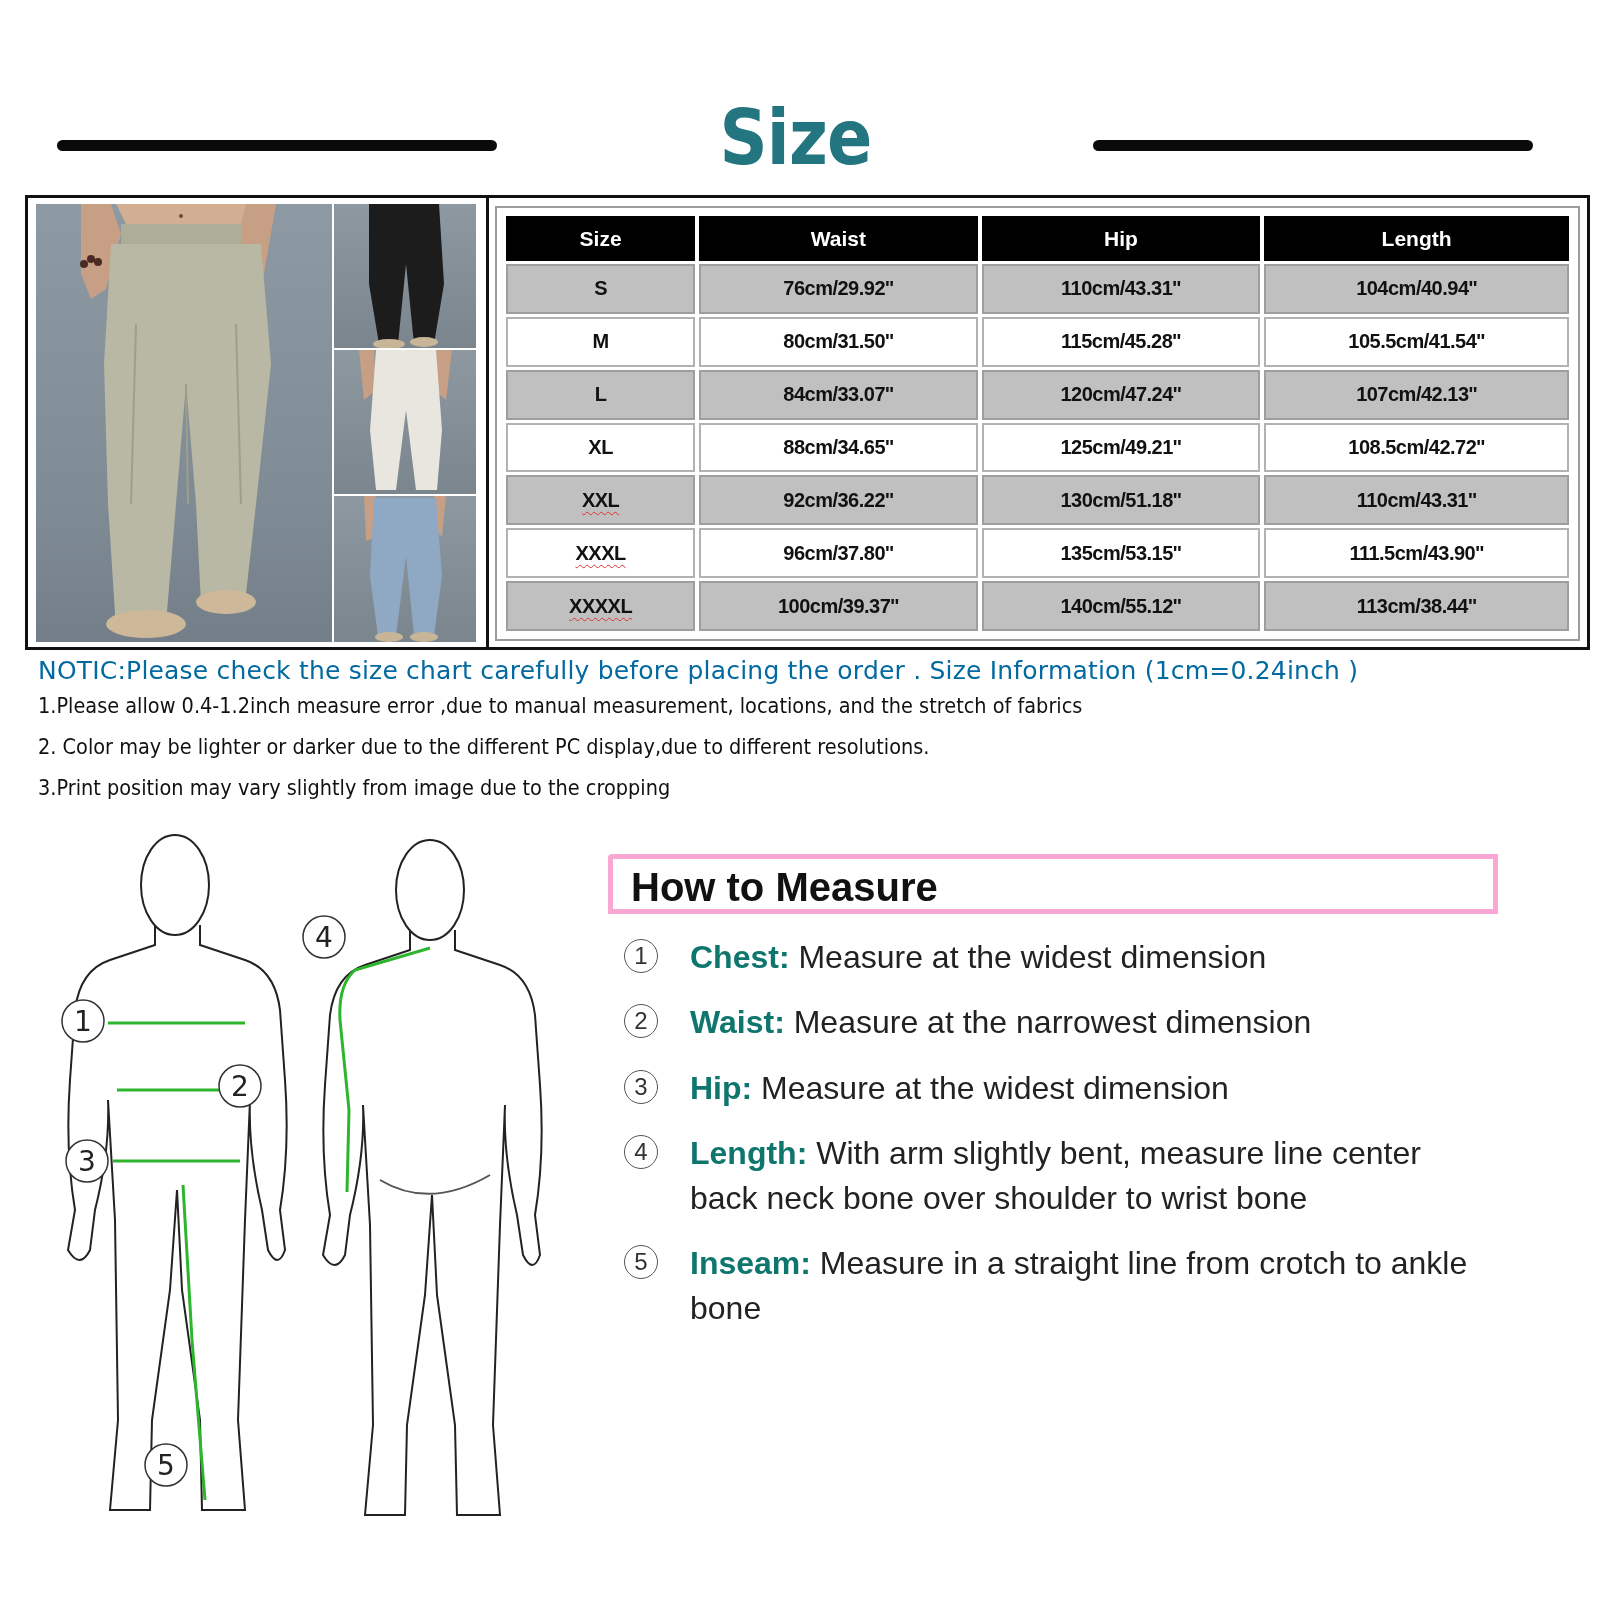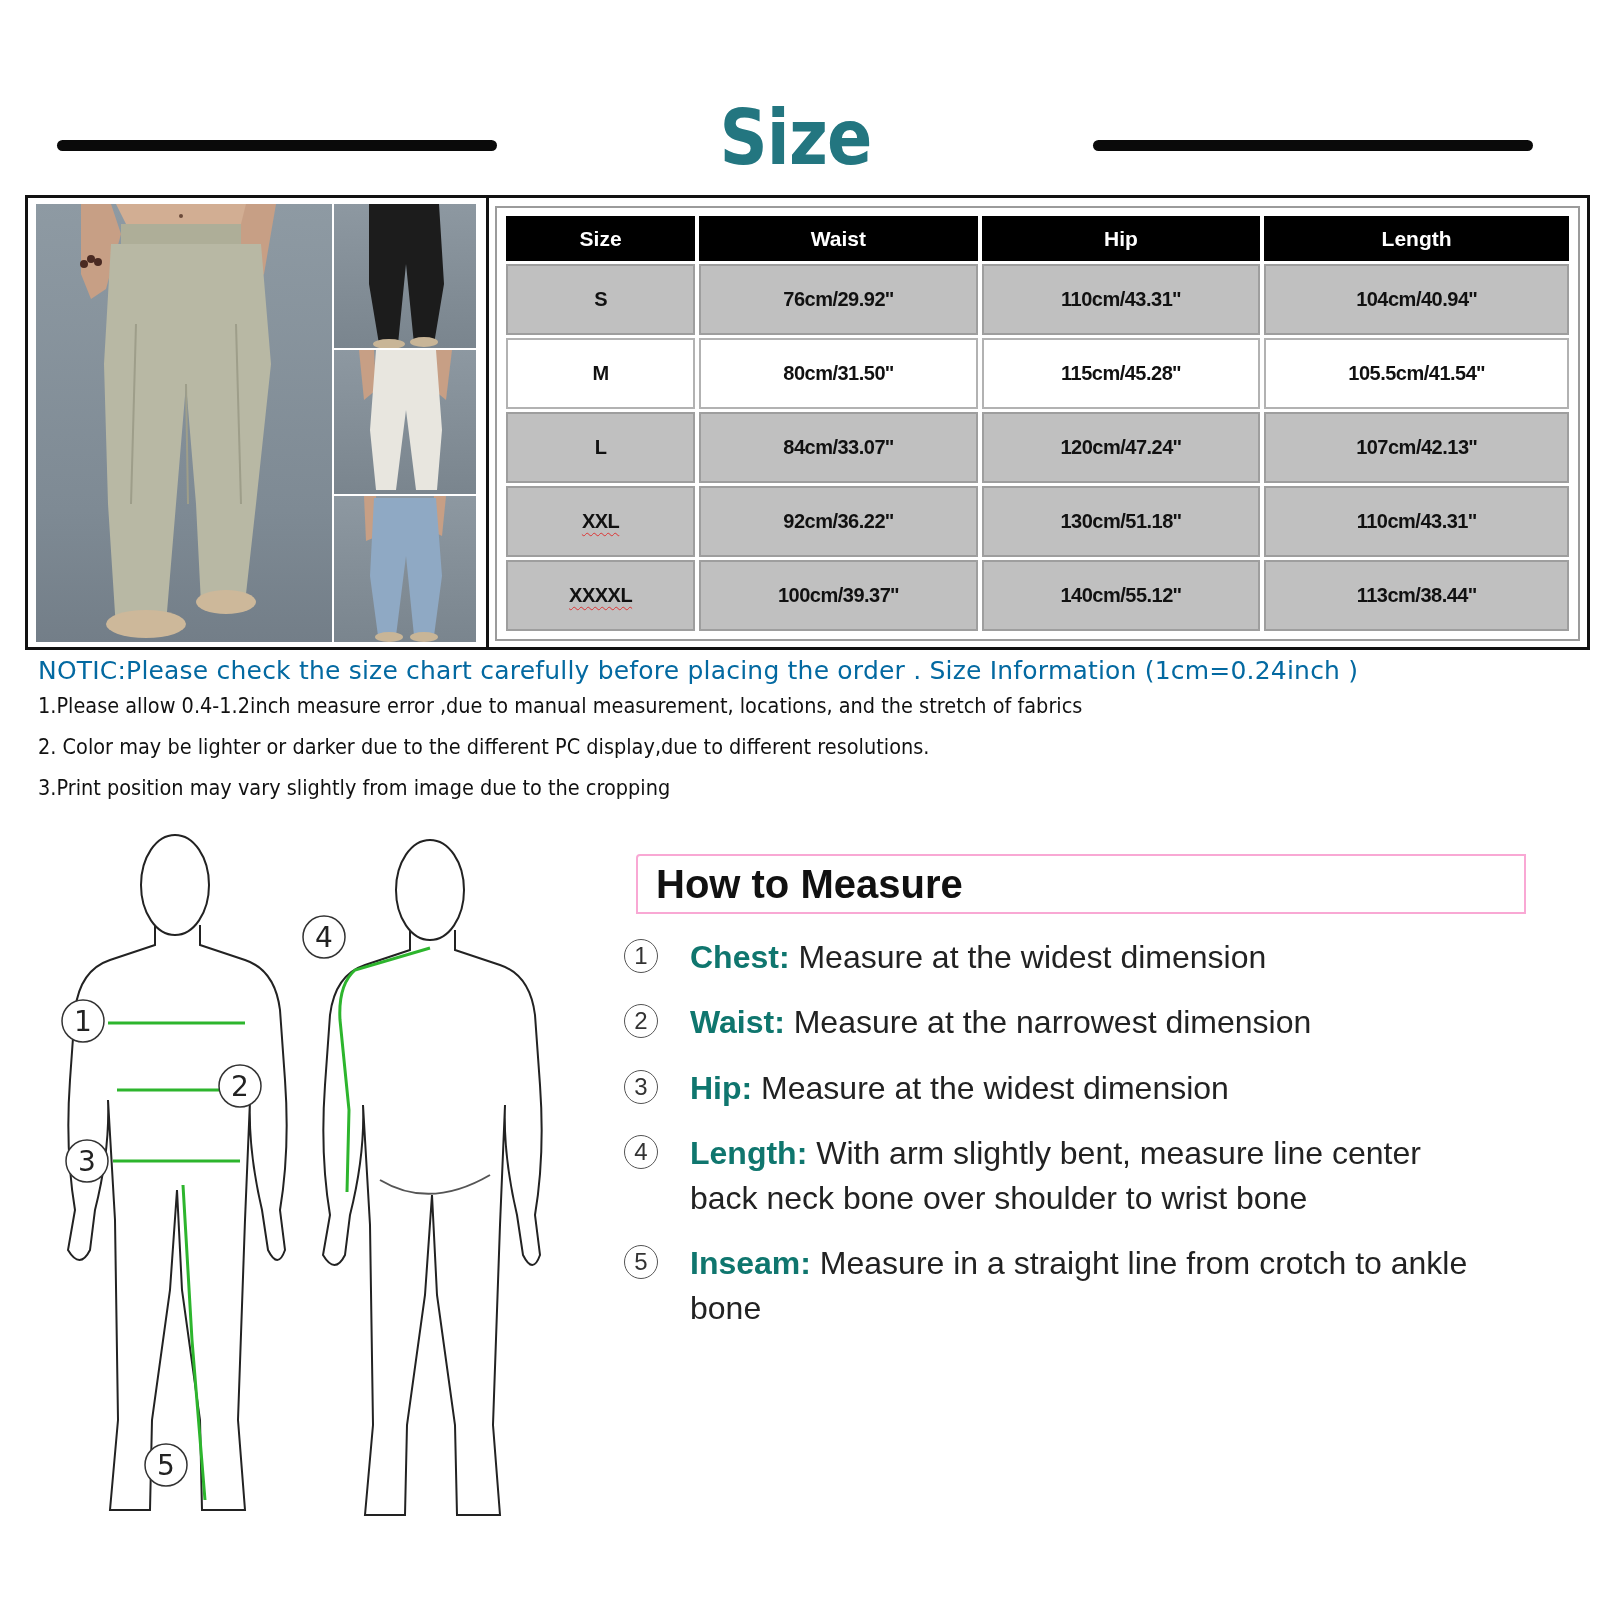--- a/index.html
+++ b/index.html
@@ -48,22 +48,22 @@
       color: #111; white-space: nowrap; transform: scaleX(0.92); transform-origin: left center; }
     .note.n1 { top: 694px; }
     .note.n2 { top: 735px; }
     .note.n3 { top: 776px; }
 
     
     .diagram { position: absolute; left: 40px; top: 820px; width: 530px; height: 720px; }
     .diagram svg { width: 100%; height: 100%; }
 
     
-    .htm-box { position: absolute; left: 636px; top: 854px; width: 890px; height: 60px;
-      border: 2px solid #f9a8d4; border-radius: 4px 0 0 0; }
+    .htm-box { position: absolute; left: 608px; top: 854px; width: 890px; height: 60px;
+      border: 5px solid #f9a8d4; border-radius: 4px 0 0 0; }
     .htm-title { position: absolute; left: 18px; top: 6px; font-size: 40px; font-weight: 700; color: #111;
       font-family: "Liberation Sans", sans-serif; }
     .step { position: absolute; left: 624px; width: 900px; font-size: 32px; color: #222; line-height: 45px; }
     .step .num { position: absolute; left: 0; top: 4px; width: 34px; height: 34px; border: 1.5px solid #555;
       border-radius: 50%; font-size: 24px; line-height: 31px; text-align: center; color: #333; font-weight: 400; }
     .step .body { position: absolute; left: 66px; top: 0; width: 840px; }
     .step .label { font-weight: 700; color: #0f766e; }
     .step.s1 { top: 935px; }
     .step.s2 { top: 1000px; }
     .step.s3 { top: 1066px; }
@@ -145,25 +145,37 @@
           <td>80cm/31.50''</td>
           <td>115cm/45.28''</td>
           <td>105.5cm/41.54''</td>
         </tr>
         <tr class="odd">
           <td>L</td>
           <td>84cm/33.07''</td>
           <td>120cm/47.24''</td>
           <td>107cm/42.13''</td>
         </tr>
+        <tr class="even">
+          <td>XL</td>
+          <td>88cm/34.65''</td>
+          <td>125cm/49.21''</td>
+          <td>108.5cm/42.72''</td>
+        </tr>
         <tr class="odd">
           <td><span class="squiggle">XXL</span></td>
           <td>92cm/36.22''</td>
           <td>130cm/51.18''</td>
           <td>110cm/43.31''</td>
+        </tr>
+        <tr class="even">
+          <td><span class="squiggle">XXXL</span></td>
+          <td>96cm/37.80''</td>
+          <td>135cm/53.15''</td>
+          <td>111.5cm/43.90''</td>
         </tr>
         <tr class="odd">
           <td><span class="squiggle">XXXXL</span></td>
           <td>100cm/39.37''</td>
           <td>140cm/55.12''</td>
           <td>113cm/38.44''</td>
         </tr>
       </tbody>
     </table>
   </div>

